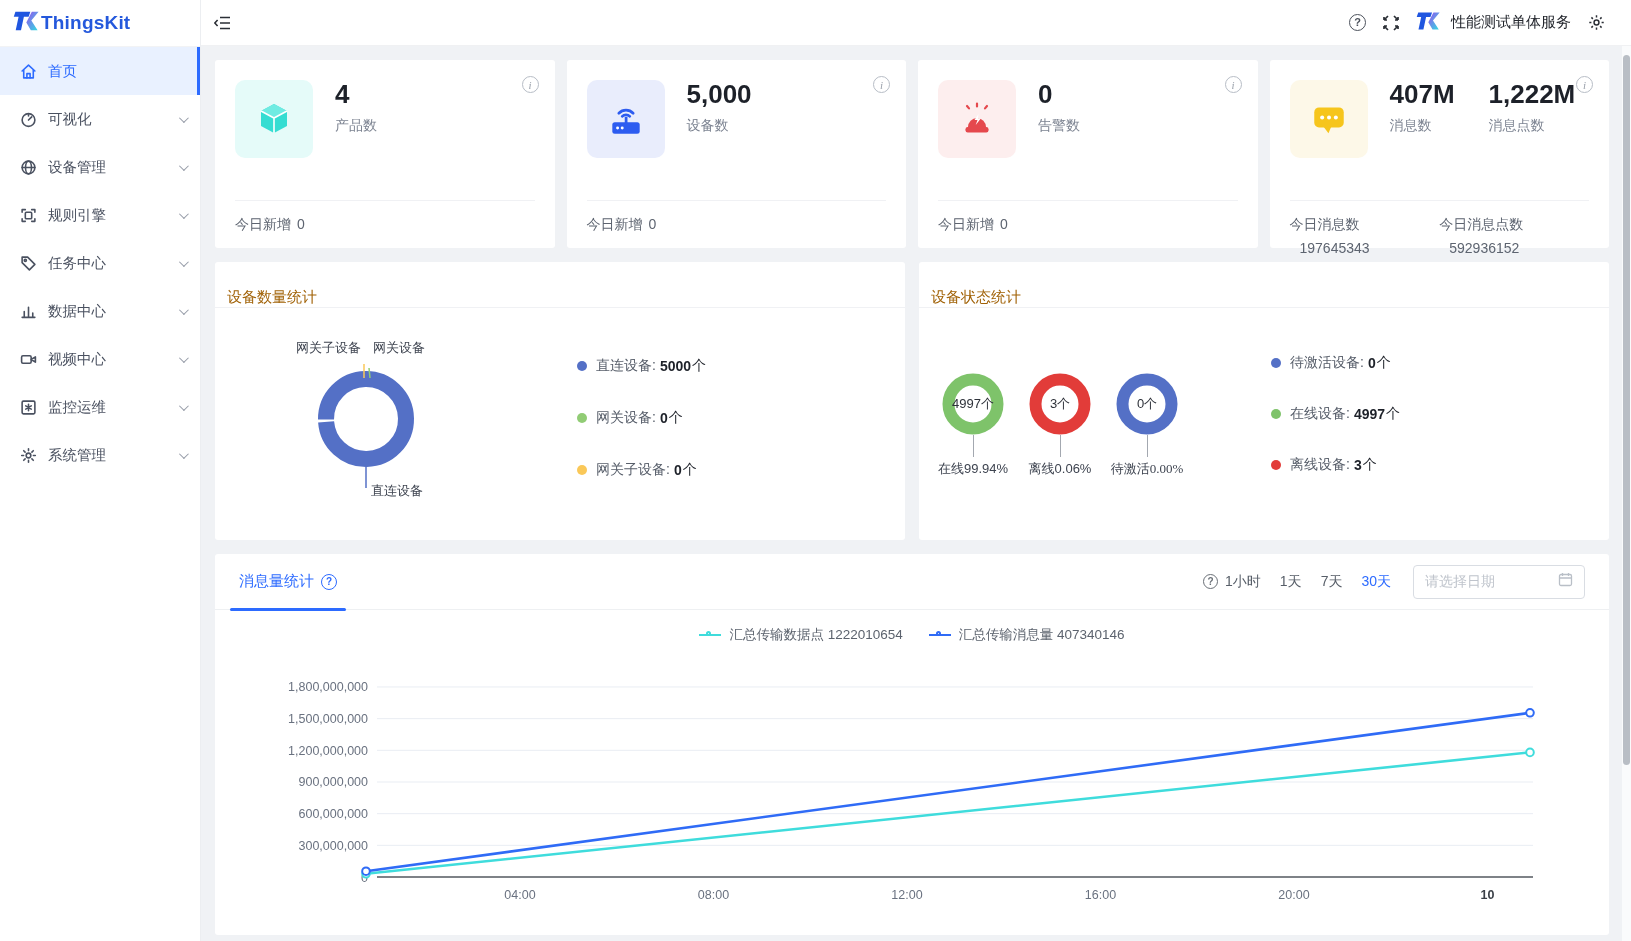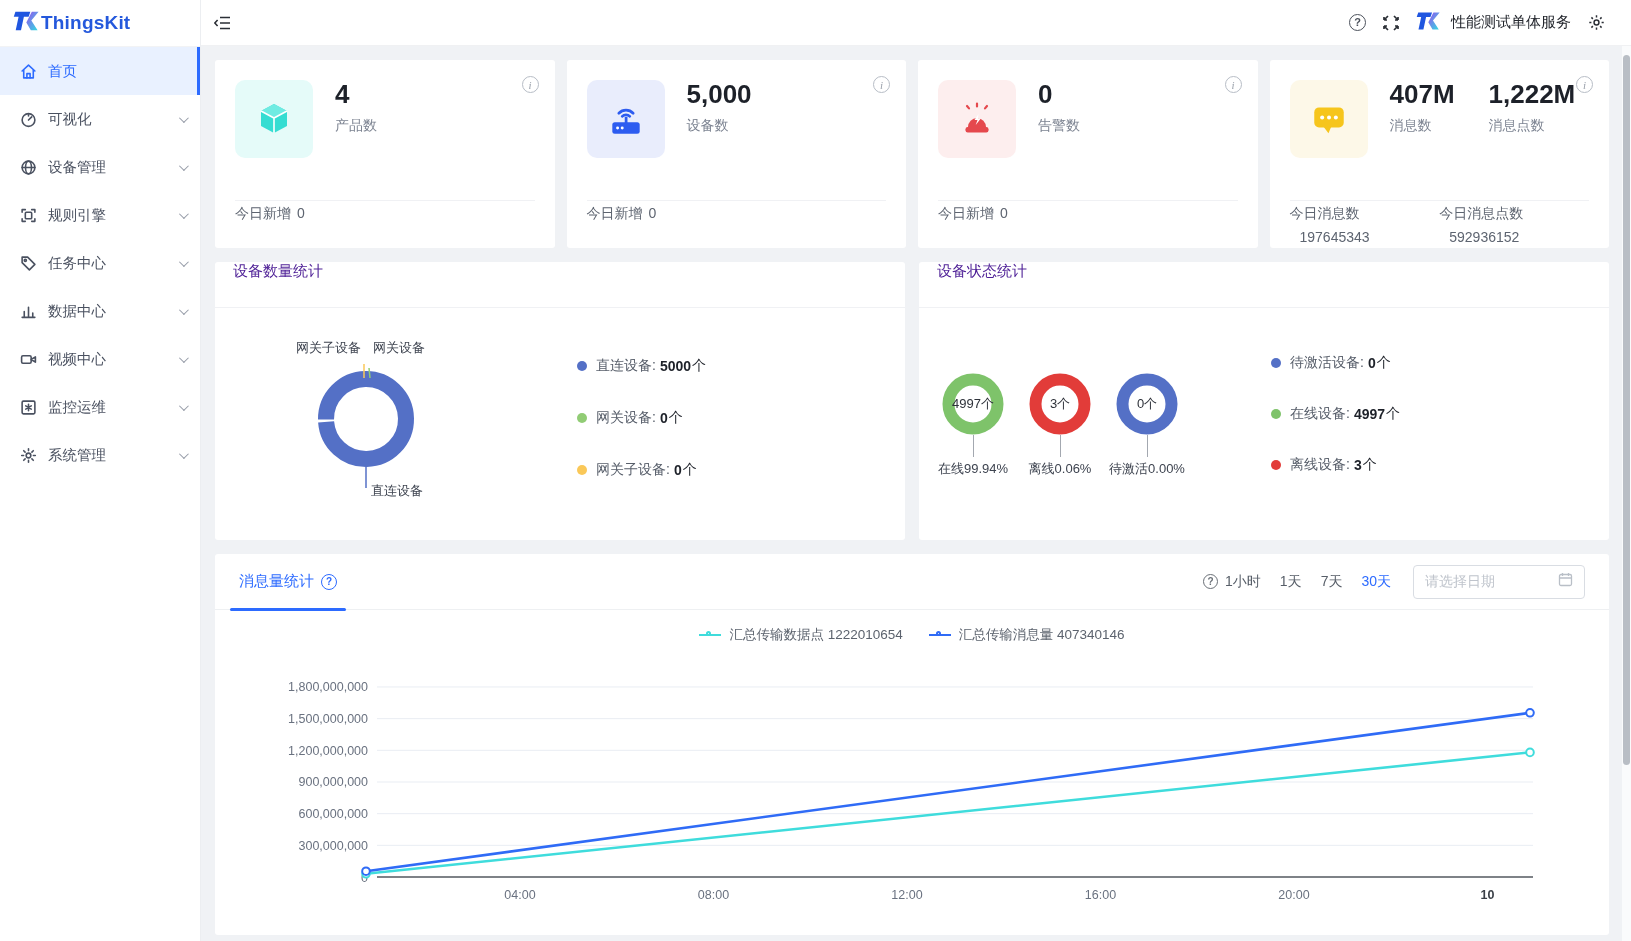--- a/index.html
+++ b/index.html
@@ -30,29 +30,29 @@
   #row-chart{position:absolute;left:215px;top:554px;width:1394px;height:381px}
 
   
   .card{flex:1;background:#fff;border-radius:3px;position:relative;padding:20px 20px 0 20px}
   .card-top{display:flex;gap:22px;height:112px}
   .icon-box{width:78px;height:78px;border-radius:10px;display:flex;align-items:center;justify-content:center;flex:none}
   .metrics{display:flex;gap:34px}
   .metric .val{font-size:26px;font-weight:bold;color:#1d2129;line-height:1.15;font-family:"Liberation Sans",sans-serif}
   .metric .lab{font-size:14px;color:#7c8391;margin-top:7px}
   .info{position:absolute;top:16px;right:16px;width:17px;height:17px;border:1px solid #b7bdc6;border-radius:50%;color:#9aa1ab;font-size:11px;display:flex;align-items:center;justify-content:center;font-family:"Liberation Serif",serif;font-style:italic;cursor:pointer}
-  .card-foot{border-top:1px solid #f0f1f4;margin-top:8px;padding:4px 0;display:flex;gap:0}
+  .card-foot{border-top:1px solid #f0f1f4;margin-top:8px;padding:15px 0;display:flex;gap:0}
   .foot-col{font-size:14px;color:#5d6470;flex:1}
   .foot-col .fv{margin-left:6px}
   .foot-col .fnum{margin:6px 0 0 10px;color:#5d6470}
 
   
   .panel{background:#fff;border-radius:3px;position:relative}
   #row-panels .panel{flex:1}
-  .panel-h{height:46px;border-bottom:1px solid #f0f1f4;display:flex;align-items:flex-start;padding:0 18px;font-size:15px;color:#4c1d95;font-weight:500}
+  .panel-h{height:46px;border-bottom:1px solid #f0f1f4;display:flex;align-items:flex-end;padding:0 12px;font-size:15px;color:#a16207;font-weight:500}
   .dlab{position:absolute;font-size:13px;color:#3e4450;white-space:nowrap}
   .vlegend{position:absolute}
   .vl-row{display:flex;align-items:center;font-size:14px;color:#575e6a;white-space:nowrap}
   .vl-dot{width:10px;height:10px;border-radius:50%;margin-right:9px;flex:none}
   .vl-val{color:#1d2129;font-weight:bold;margin-left:4px}
   .vl-unit{color:#1d2129;margin-left:1px}
   .ring{position:absolute;width:70px;height:70px}
   .ring .cnt{position:absolute;left:0;top:0;width:70px;height:70px;display:flex;align-items:center;justify-content:center;font-size:13px;color:#2e323a}
   .ring-line{position:absolute;width:1px;background:#a3a8b0}
   .ring-lab{position:absolute;font-size:13px;color:#3e4450;white-space:nowrap;transform:translateX(-50%)}
@@ -381,21 +381,21 @@
             <circle cx="35" cy="35" r="24.5" fill="none" stroke="#e23c39" stroke-width="12"></circle>
           </svg>
                  <span class="cnt">3个</span></div>
         <div class="ring-line" style="left: 141px; top: 173px; height: 22px;"></div>
         <div class="ring-lab" style="left: 141px; top: 198px;">离线0.06%</div>
         <div class="ring" style="left: 193px; top: 107px;"><svg width="70" height="70">
             <circle cx="35" cy="35" r="24.5" fill="none" stroke="#5470c6" stroke-width="12"></circle>
           </svg>
                  <span class="cnt">0个</span></div>
         <div class="ring-line" style="left: 228px; top: 173px; height: 22px;"></div>
-        <div class="ring-lab" style="left: 228px; top: 198px;">待激活0.00%</div>
+        <div class="ring-lab" style="left: 228px; top: 198px; font-family: Liberation Serif, serif;">待激活0.00%</div>
       </div>
     <div class="vlegend" id="legendB" style="left:352px;top:92px">
         <div class="vl-row" style="margin-bottom: 33px;">
           <span class="vl-dot" style="background:#5470c6"></span>
           <span>待激活设备:</span>
           <span class="vl-val">0</span>
           <span class="vl-unit">个</span>
         </div>
         <div class="vl-row" style="margin-bottom: 33px; text-align: center;">
           <span class="vl-dot" style="background:#7ec36a"></span>

